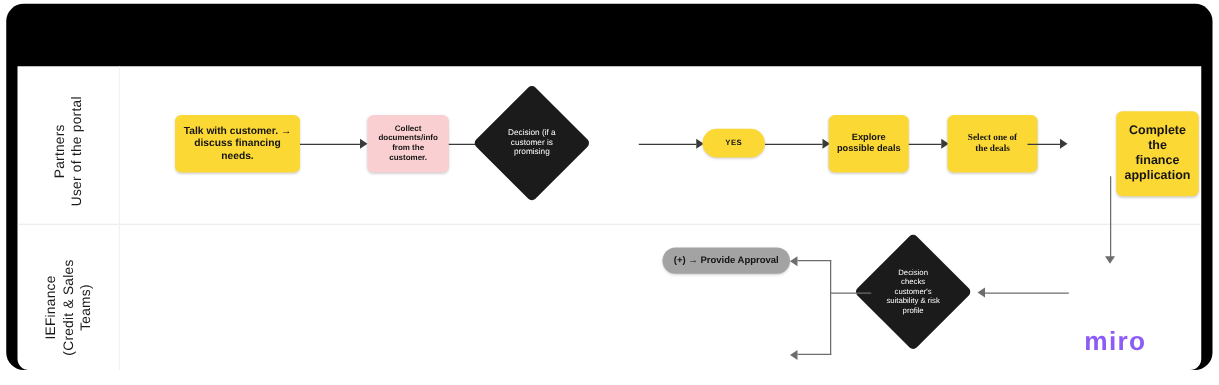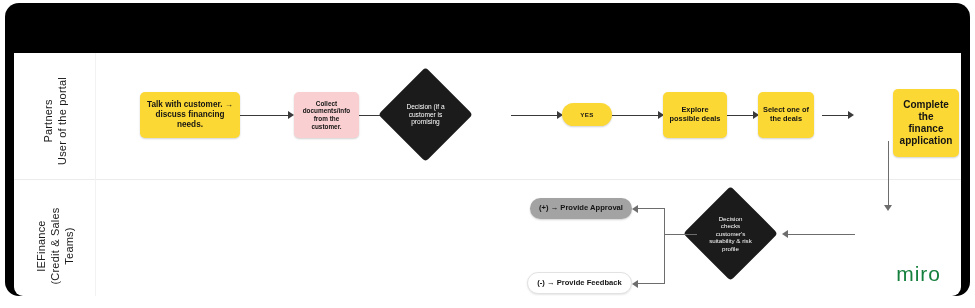--- a/index.html
+++ b/index.html
@@ -148,26 +148,26 @@
     border-right: 6px solid #6d6d6d;
   }
   .arrowhead.down {
     border-left: 4px solid transparent;
     border-right: 4px solid transparent;
     border-top: 6px solid #6d6d6d;
   }
 
   .watermark {
     position: absolute;
-    right: 20px;
+    right: 44px;
     bottom: 10px;
     font-size: 21px;
-    color: #15803d;
+    color: #8b5cf6;
     letter-spacing: 1px;
-    font-weight: 400;
+    font-weight: 700;
   }
 </style>
 </head>
 <body>
 
 <div id="stage">
 
   <div class="frame"></div>
 
   <div class="canvas">
@@ -210,21 +210,21 @@
 
     <div class="conn h" style="left:598px; top:61.5px; width:46px;"></div>
     <div class="arrowhead right" style="left:644px; top:58px;"></div>
 
     <div class="node yellow" style="left:649px; top:39px; width:64px; height:46px; font-size:7.4px;">Explore
 possible deals</div>
 
     <div class="conn h" style="left:713px; top:61.5px; width:26px;"></div>
     <div class="arrowhead right" style="left:739px; top:58px;"></div>
 
-    <div class="node yellow" style="left:744px; top:39px; width:56px; height:46px; font-size:7.4px;">Select one of
+    <div class="node yellow" style="left:744px; top:39px; width:72px; height:46px; font-size:7.4px;font-family:Liberation Serif, serif;">Select one of
 the deals</div>
 
     <div class="conn h" style="left:808px; top:61.5px; width:26px;"></div>
     <div class="arrowhead right" style="left:834px; top:58px;"></div>
 
     <div class="node yellow" style="left:879px; top:36px; width:66px; height:68px; font-size:10px;">Complete the
 finance
 application</div>
 
     <div class="conn v grey" style="left:873.5px; top:88px; height:66px;"></div>
@@ -247,18 +247,17 @@
     <div class="conn v grey" style="left:650px; top:155px; height:76px;"></div>
 
     <div class="conn h grey" style="left:624px; top:155px; width:27px;"></div>
     <div class="arrowhead left" style="left:618px; top:151.5px;"></div>
 
     <div class="conn h grey" style="left:624px; top:230px; width:27px;"></div>
     <div class="arrowhead left" style="left:618px; top:226.5px;"></div>
 
     <div class="node green pill" style="left:516px; top:145px; width:102px; height:21px; font-size:7.6px;">(+) → Provide Approval</div>
 
-    <div class="node white pill" style="left:513px; top:219px; width:105px; height:22px; font-size:7.6px;">(-) → Provide Feedback</div>
 
     <div class="watermark">miro</div>
 
   </div>
 </div>
 
 </body></html>

